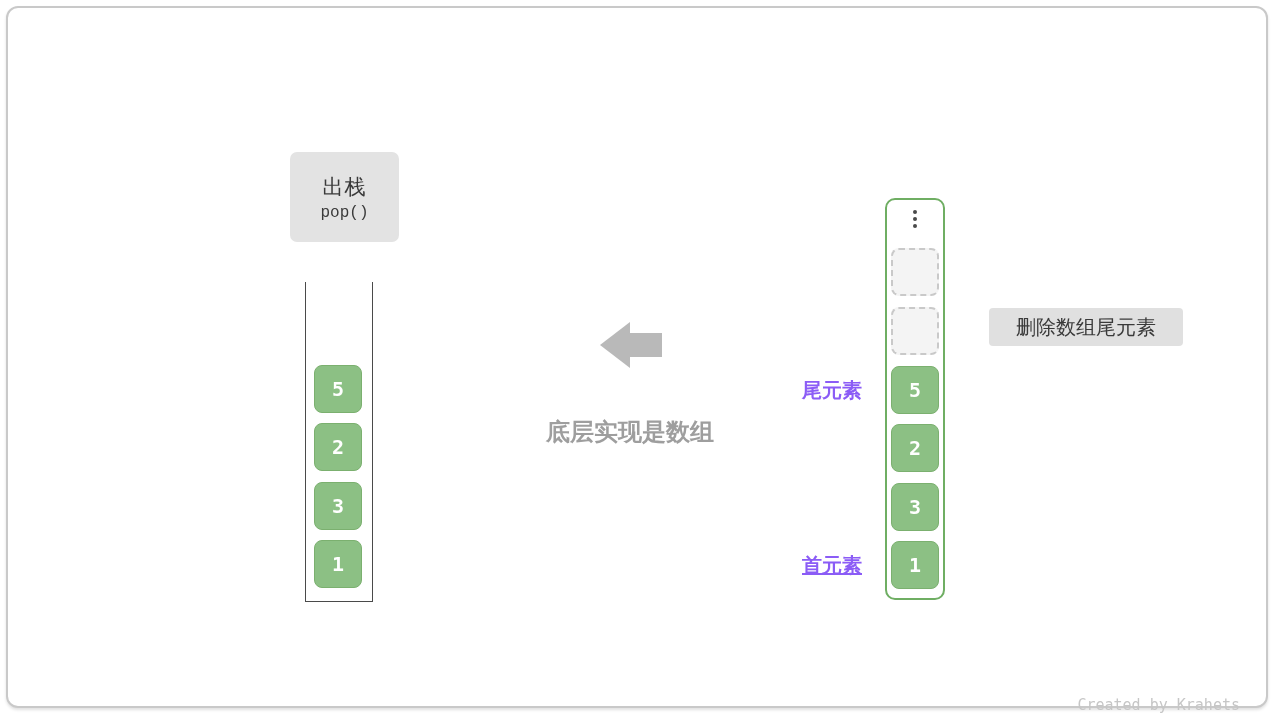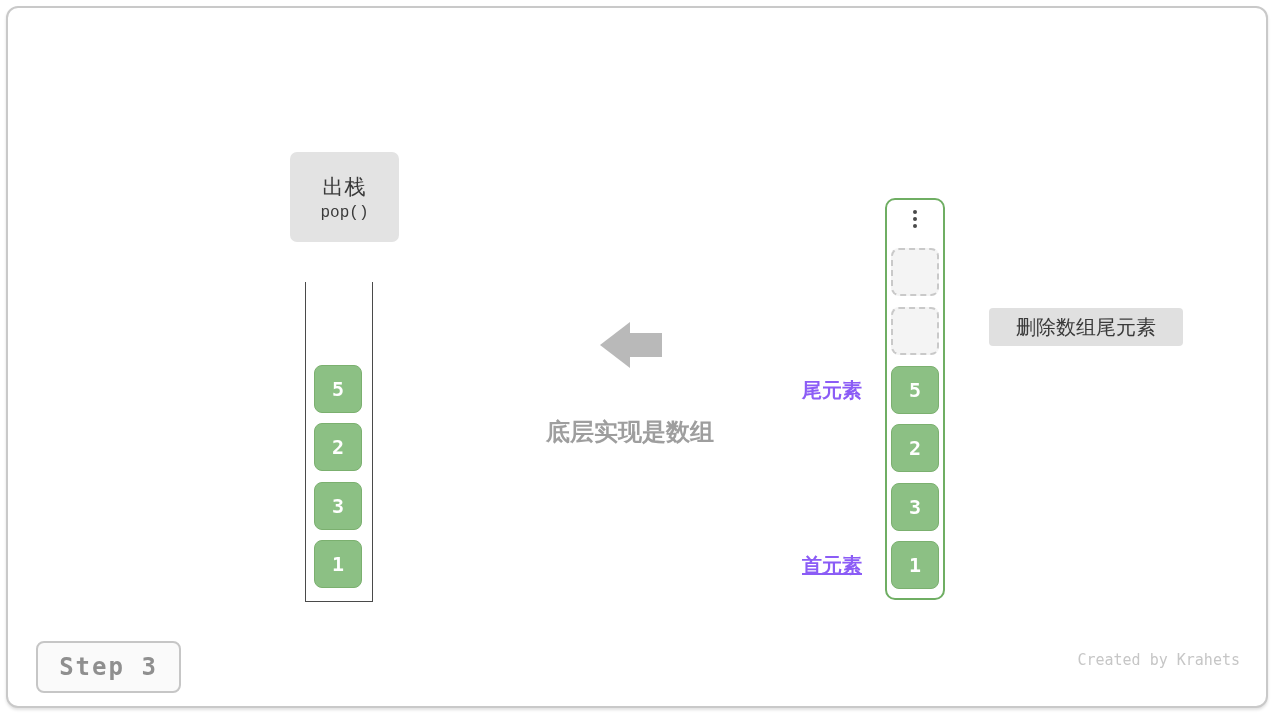--- a/index.html
+++ b/index.html
@@ -59,21 +59,21 @@
               font-weight:bold;color:#8b5cf6;line-height:24px;}
   .side-label.tail{left:760px;top:378px;}
   .side-label.head{left:760px;top:553px;text-decoration:underline;}
 
   
   .step-box{position:absolute;left:36px;top:641px;width:145px;height:52px;
             background:#fafafa;border:2px solid #c6c6c6;border-radius:8px;
             box-sizing:border-box;display:flex;align-items:center;justify-content:center;
             font-family:"DejaVu Sans Mono",monospace;font-weight:bold;font-size:24px;
             color:#8f8f8f;letter-spacing:2px;}
-  .credit{position:absolute;right:40px;top:651px;font-family:"DejaVu Sans Mono",monospace;
+  .credit{position:absolute;right:40px;top:696px;font-family:"DejaVu Sans Mono",monospace;
           font-size:15px;color:#c6c6c6;}
 </style>
 </head>
 <body>
 
 <div class="stage">
   <div class="frame"></div>
 
   <div class="pop-label">
     <div class="zh">出栈</div>
@@ -107,17 +107,14 @@
     <div class="cell green" style="left:4px;top:224px">2</div>
     <div class="cell green" style="left:4px;top:283px">3</div>
     <div class="cell green" style="left:4px;top:341px">1</div>
   </div>
 
   <div class="side-label tail">尾元素</div>
   <div class="side-label head">首元素</div>
 
   <div class="annotation">删除数组尾元素</div>
 
-  <div class="step-box">
-    <span>Step 3</span>
-  </div>
   <div class="credit">Created by Krahets</div>
 </div>
 
 </body></html>

